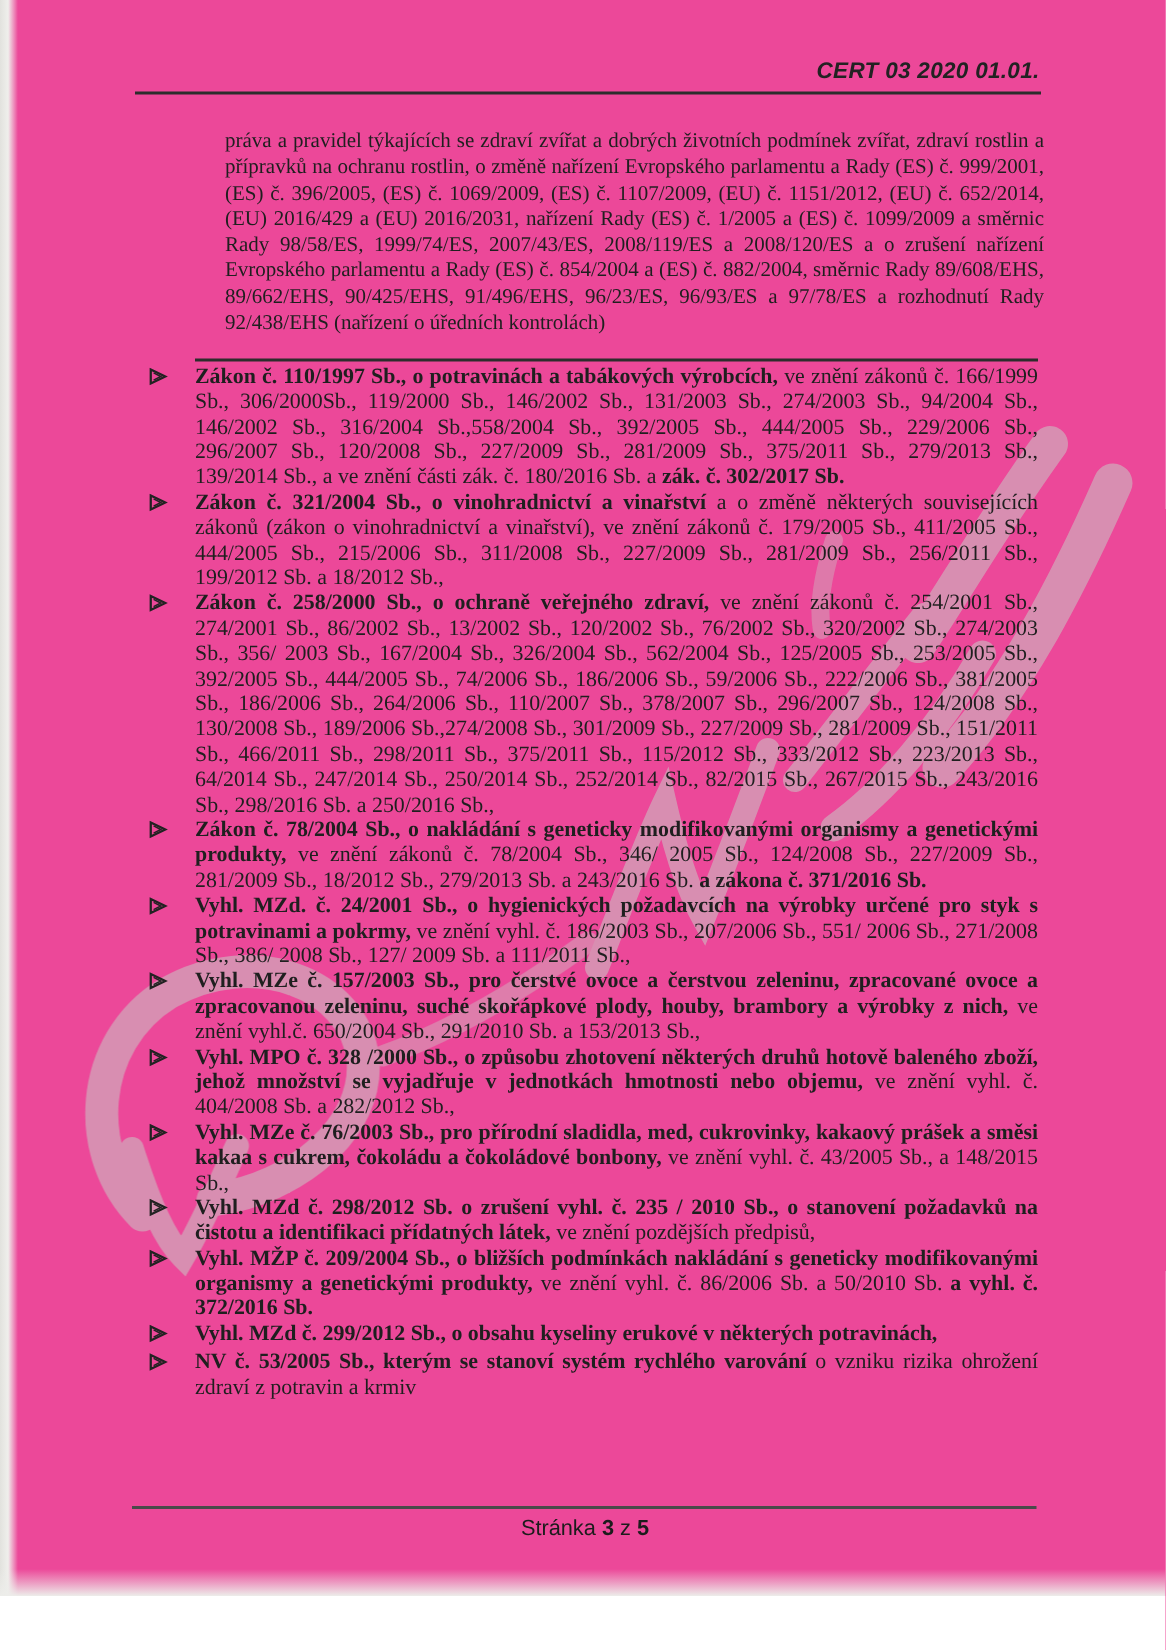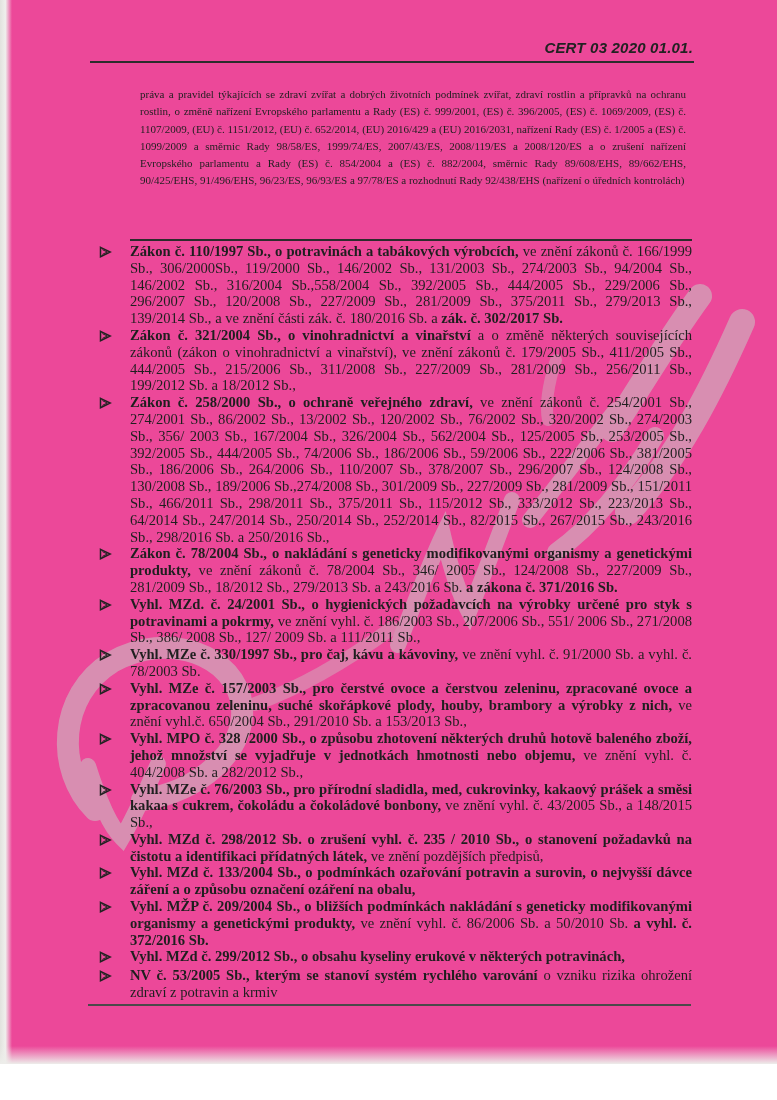--- a/index.html
+++ b/index.html
@@ -18,22 +18,22 @@
     background:linear-gradient(to top,#ededea 0%,rgba(255,255,255,0) 100%);
   }
   .watermark{position:absolute;left:0;top:0;pointer-events:none;}
   .header-code{
     position:absolute;top:39px;right:84px;
     font-family:"Liberation Sans","DejaVu Sans",sans-serif;
     font-style:italic;font-weight:700;font-size:15px;letter-spacing:.2px;color:#222;
   }
   .header-rule{position:absolute;top:61px;left:90px;width:604px;height:2px;background:#2c2c2c;}
   .intro{
-    position:absolute;top:86px;left:140px;width:546px;
-    font-size:11px;line-height:17.3px;text-align:justify;
+    position:absolute;top:86px;left:150px;width:546px;
+    font-size:14px;line-height:17.3px;text-align:justify;
   }
   .list-top-rule{position:absolute;top:239px;left:130px;width:562px;height:2px;background:#2c2c2c;}
   .law-list{
     position:absolute;top:243px;left:99px;width:593px;
     font-size:14.6px;line-height:16.8px;
   }
   .law-item{display:flex;}
   .bullet{flex:0 0 31px;padding-top:2px;}
   .law-text{flex:1;text-align:justify;}
   .law-text b{font-weight:700;}
@@ -117,29 +117,20 @@
   <div class="law-item">
     <span class="bullet">
       <svg width="13" height="12" viewBox="0 0 13 12" aria-hidden="true">
         <path d="M1.5 1.3 L11.2 6 L1.5 10.7 Z" fill="none" stroke="#222" stroke-width="1.5" stroke-linejoin="miter"></path>
         <path d="M3.4 3.6 L8.2 6 L3.4 8.4" fill="none" stroke="#222" stroke-width="1"></path>
       </svg>
     </span>
     <span class="law-text"><b>Vyhl. MZd. č. 24/2001 Sb., o hygienických požadavcích na výrobky určené pro styk s potravinami a pokrmy,</b><span> ve znění vyhl. č. 186/2003 Sb., 207/2006 Sb., 551/ 2006 Sb., 271/2008 Sb., 386/ 2008 Sb., 127/ 2009 Sb. a 111/2011 Sb.,</span><b></b></span>
   </div>
 
-  <div class="law-item">
-    <span class="bullet">
-      <svg width="13" height="12" viewBox="0 0 13 12" aria-hidden="true">
-        <path d="M1.5 1.3 L11.2 6 L1.5 10.7 Z" fill="none" stroke="#222" stroke-width="1.5" stroke-linejoin="miter"></path>
-        <path d="M3.4 3.6 L8.2 6 L3.4 8.4" fill="none" stroke="#222" stroke-width="1"></path>
-      </svg>
-    </span>
-    <span class="law-text"><b>Vyhl. MZe č. 330/1997 Sb., pro čaj, kávu a kávoviny,</b><span> ve znění vyhl. č. 91/2000 Sb. a vyhl. č. 78/2003 Sb.</span><b></b></span>
-  </div>
 
   <div class="law-item">
     <span class="bullet">
       <svg width="13" height="12" viewBox="0 0 13 12" aria-hidden="true">
         <path d="M1.5 1.3 L11.2 6 L1.5 10.7 Z" fill="none" stroke="#222" stroke-width="1.5" stroke-linejoin="miter"></path>
         <path d="M3.4 3.6 L8.2 6 L3.4 8.4" fill="none" stroke="#222" stroke-width="1"></path>
       </svg>
     </span>
     <span class="law-text"><b>Vyhl. MZe č. 157/2003 Sb., pro čerstvé ovoce a čerstvou zeleninu, zpracované ovoce a zpracovanou zeleninu, suché skořápkové plody, houby, brambory a výrobky z nich,</b><span> ve znění vyhl.č. 650/2004 Sb., 291/2010 Sb. a 153/2013 Sb.,</span><b></b></span>
   </div>
@@ -167,29 +158,20 @@
   <div class="law-item">
     <span class="bullet">
       <svg width="13" height="12" viewBox="0 0 13 12" aria-hidden="true">
         <path d="M1.5 1.3 L11.2 6 L1.5 10.7 Z" fill="none" stroke="#222" stroke-width="1.5" stroke-linejoin="miter"></path>
         <path d="M3.4 3.6 L8.2 6 L3.4 8.4" fill="none" stroke="#222" stroke-width="1"></path>
       </svg>
     </span>
     <span class="law-text"><b>Vyhl. MZd č. 298/2012 Sb. o zrušení vyhl. č. 235 / 2010 Sb., o stanovení požadavků na čistotu a identifikaci přídatných látek,</b><span> ve znění pozdějších předpisů,</span><b></b></span>
   </div>
 
-  <div class="law-item">
-    <span class="bullet">
-      <svg width="13" height="12" viewBox="0 0 13 12" aria-hidden="true">
-        <path d="M1.5 1.3 L11.2 6 L1.5 10.7 Z" fill="none" stroke="#222" stroke-width="1.5" stroke-linejoin="miter"></path>
-        <path d="M3.4 3.6 L8.2 6 L3.4 8.4" fill="none" stroke="#222" stroke-width="1"></path>
-      </svg>
-    </span>
-    <span class="law-text"><b>Vyhl. MZd č. 133/2004 Sb., o podmínkách ozařování potravin a surovin, o nejvyšší dávce záření a o způsobu označení ozáření na obalu,</b><span></span><b></b></span>
-  </div>
 
   <div class="law-item">
     <span class="bullet">
       <svg width="13" height="12" viewBox="0 0 13 12" aria-hidden="true">
         <path d="M1.5 1.3 L11.2 6 L1.5 10.7 Z" fill="none" stroke="#222" stroke-width="1.5" stroke-linejoin="miter"></path>
         <path d="M3.4 3.6 L8.2 6 L3.4 8.4" fill="none" stroke="#222" stroke-width="1"></path>
       </svg>
     </span>
     <span class="law-text"><b>Vyhl. MŽP č. 209/2004 Sb., o bližších podmínkách nakládání s geneticky modifikovanými organismy a genetickými produkty,</b><span> ve znění vyhl. č. 86/2006 Sb. a 50/2010 Sb. </span><b>a vyhl. č. 372/2016 Sb.</b></span>
   </div>
@@ -209,14 +191,20 @@
       <svg width="13" height="12" viewBox="0 0 13 12" aria-hidden="true">
         <path d="M1.5 1.3 L11.2 6 L1.5 10.7 Z" fill="none" stroke="#222" stroke-width="1.5" stroke-linejoin="miter"></path>
         <path d="M3.4 3.6 L8.2 6 L3.4 8.4" fill="none" stroke="#222" stroke-width="1"></path>
       </svg>
     </span>
     <span class="law-text"><b>NV č. 53/2005 Sb., kterým se stanoví systém rychlého varování</b><span> o vzniku rizika ohrožení zdraví z potravin a krmiv</span><b></b></span>
   </div>
 </div>
 
   <div class="footer-rule"></div>
+  <div class="page-footer">
+    <span>Stránka</span>
+    <span class="b">3</span>
+    <span>z</span>
+    <span class="b">5</span>
+  </div>
 
 </div>
 
 </body></html>

